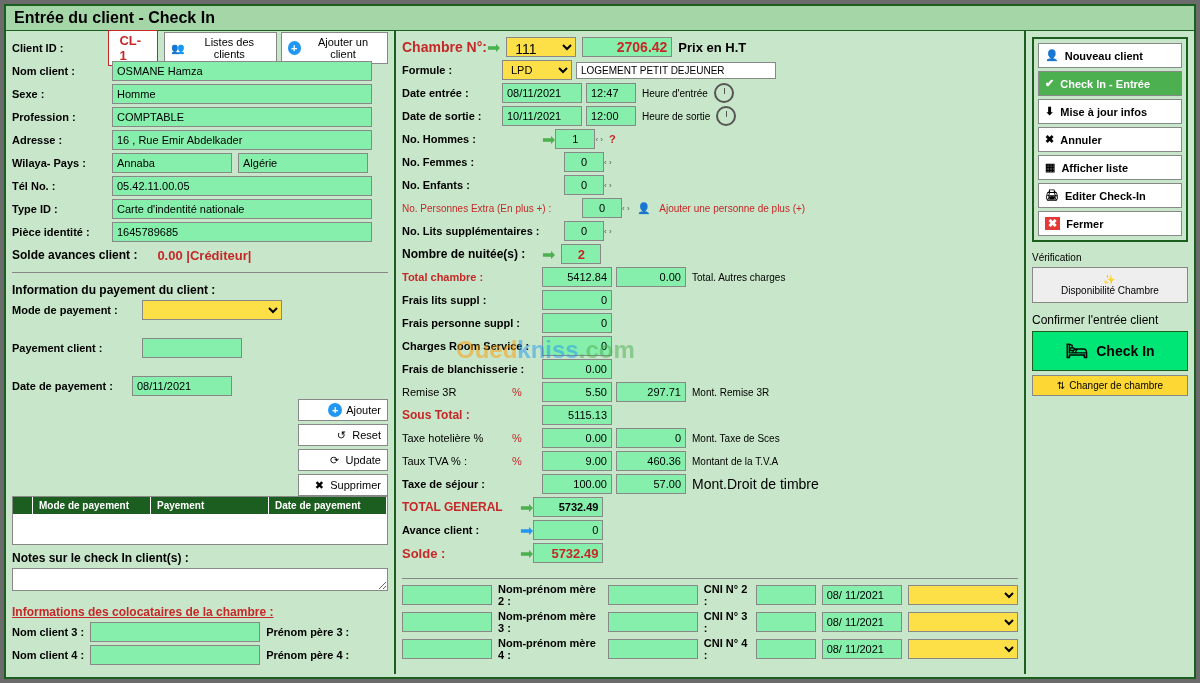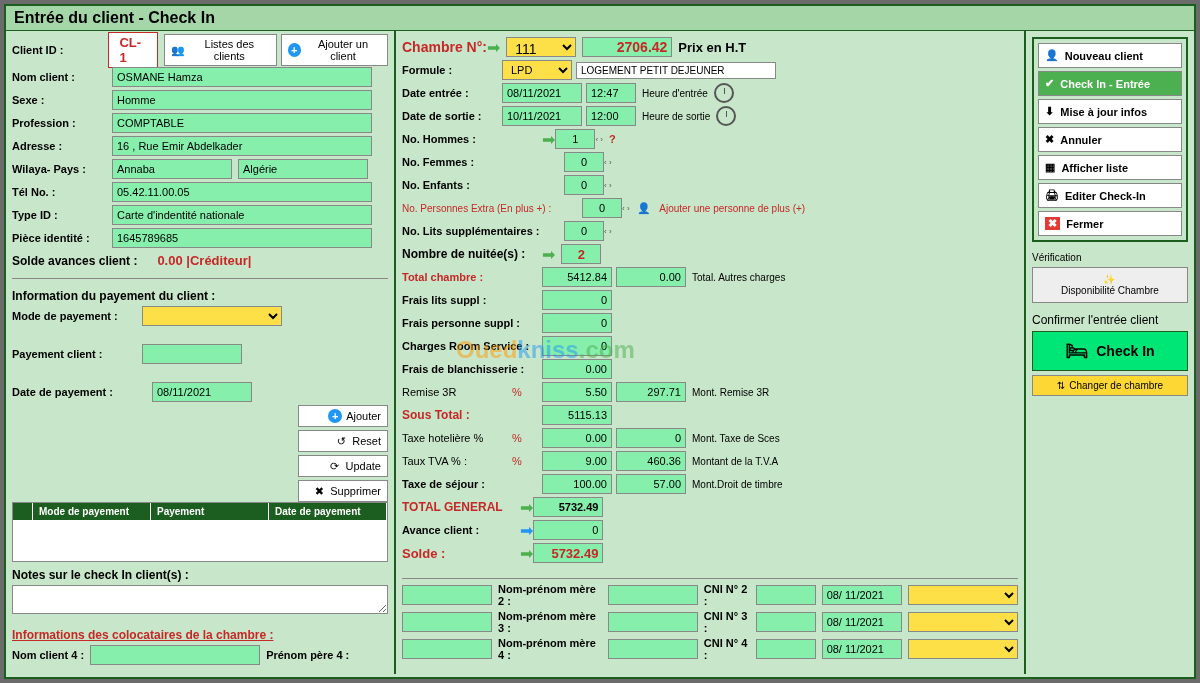--- a/index.html
+++ b/index.html
@@ -120,21 +120,21 @@
         <div style="flex:1">
           <div class="row">
               <span class="lbl" style="width:130px">Mode de payement :</span>
               <select class="select" style="width:140px"></select>
             </div>
           <div class="row" style="margin-top:18px">
               <span class="lbl" style="width:130px">Payement client :</span>
               <input class="inp" style="width: 100px;">
             </div>
           <div class="row" style="margin-top:18px">
-              <span class="lbl" style="width:140px">Date de payement :</span>
+              <span class="lbl" style="width:120px">Date de payement :</span>
               <input class="inp" style="width: 100px;" value="08/11/2021">
             </div>
         </div>
         <div class="pay-btns">
           <button class="btn">
               <span class="icon icon-plus-circle">+</span>
               <span>Ajouter</span>
             </button>
           <button class="btn">
               <span class="icon">↺</span>
@@ -159,20 +159,25 @@
           <div style="flex:1">Date de payement</div>
         </div>
       </div>
 
       <div class="section-head">Notes sur le check In client(s) :</div>
       <textarea class="notes-area" style=""></textarea>
 
       <div class="section-head underline red-txt" style="margin-top:14px">Informations des colocataires de la chambre :</div>
       <div id="coloc-left">
           <div class="coloc-row">
+            <span class="cl">Nom client 3 :</span>
+            <input class="inp" style="width: 170px;">
+            <span class="cl">Prénom père 3 :</span>
+          </div>
+          <div class="coloc-row">
             <span class="cl">Nom client 4 :</span>
             <input class="inp" style="width: 170px;">
             <span class="cl">Prénom père 4 :</span>
           </div>
         </div>
     </div>
 
     <div class="mid-panel">
       <div class="row">
         <span class="red" style="font-size:14px">Chambre N°:</span>
@@ -279,21 +284,21 @@
           <span style="width:110px">Taux TVA % :</span>
           <span class="red-txt" style="width:30px">%</span>
           <input class="inp inp-num" value="9.00" style="">
           <input class="inp inp-num" style="margin-left: 4px;" value="460.36">
           <span style="margin-left:6px;font-size:10px">Montant de la T.V.A</span>
         </div>
       <div class="row">
           <span class="lbl-m">Taxe de séjour :</span>
           <input class="inp inp-num" value="100.00" style="">
           <input class="inp inp-num" style="margin-left: 4px;" value="57.00">
-          <span style="margin-left:6px;font-size:10px">Mont.Droit de timbre</span>
+          <span style="margin-left:6px;font-size:14px">Mont.Droit de timbre</span>
         </div>
       <div class="row">
           <span class="red" style="width:118px;font-size:12px">TOTAL GENERAL</span>
           <span class="arrow-right">➡</span>
           <input class="inp inp-num" style="font-weight: bold;" value="5732.49">
         </div>
       <div class="row">
           <span style="width:118px;font-weight:bold">Avance client :</span>
           <span class="arrow-right-blue">➡</span>
           <input class="inp inp-num" value="0" style="">

